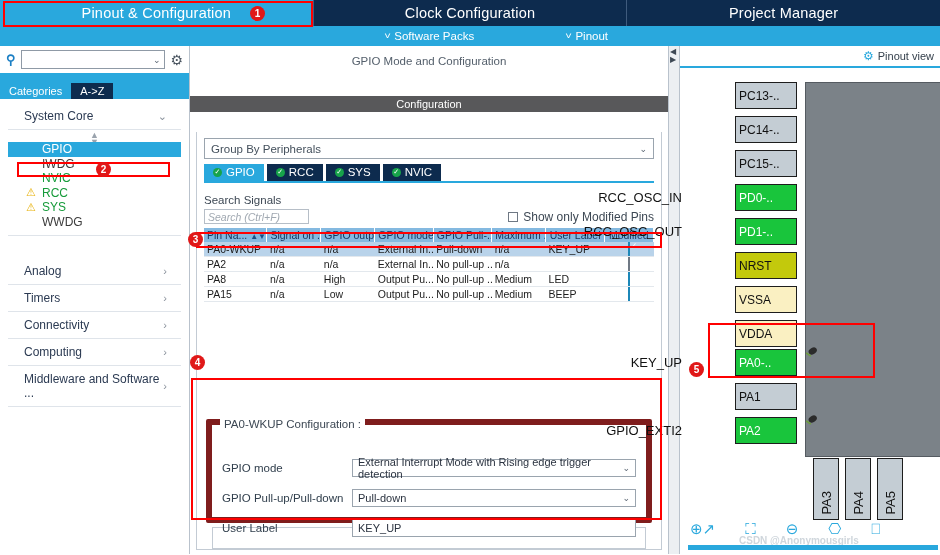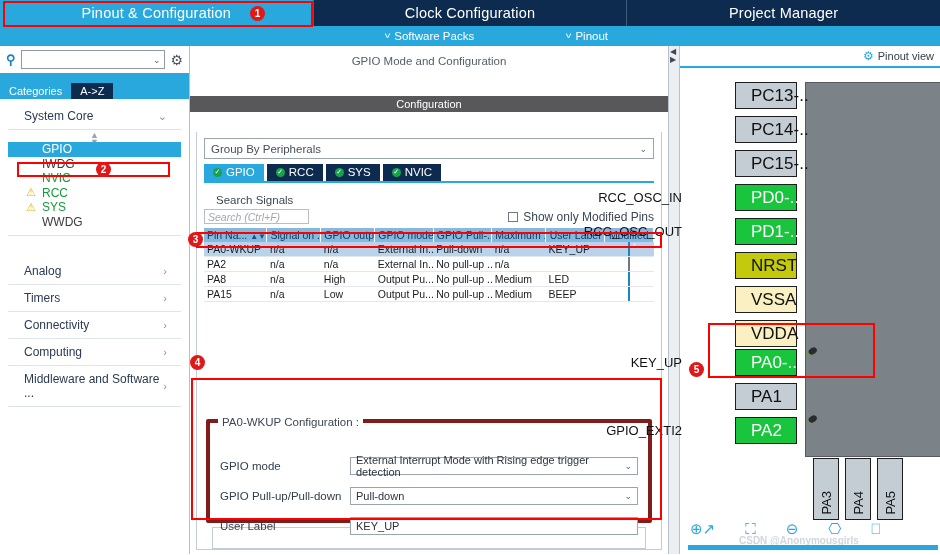--- a/index.html
+++ b/index.html
@@ -70,21 +70,21 @@
     padding:0 6px; font-size:11.5px; color:#44505c; justify-content:space-between;
   }
   .periph-tabs { display:flex; margin-top:5px; border-bottom:2px solid #29a8dd; }
   .ptab {
     display:flex; align-items:center; gap:4px; padding:2px 9px 3px;
     background:#0d2b4e; color:#fff; font-size:11.5px; margin-right:3px;
   }
   .ptab.on { background:#29a8dd; }
   .dot { width:9px; height:9px; border-radius:50%; background:#17a34a; color:#fff; font-size:7px; display:flex; align-items:center; justify-content:center; }
 
-  .srch-lbl { font-size:11.5px; color:#3d4854; margin:11px 12px 3px; }
+  .srch-lbl { font-size:11.5px; color:#3d4854; margin:11px 0 3px; }
   .srch-row { display:flex; align-items:center; justify-content:space-between; }
   .srch-in { width:105px; height:15px; border:1px solid #b6bec7; background:#fff; color:#a0a8b1; font-size:10.5px; font-style:italic; padding:0 3px; display:flex; align-items:center; }
   .chk-row { display:flex; align-items:center; gap:5px; font-size:12px; color:#3d4854; }
   .box { width:10px; height:10px; border:1px solid #6f7884; background:#fff; }
   .box.ck { background:#29a8dd; border-color:#1c87b8; position:relative; }
   .box.ck:after { content:"✓"; position:absolute; left:1px; top:-2px; color:#fff; font-size:9px; }
 
   
   table.pins { width:100%; border-collapse:collapse; margin-top:4px; table-layout:fixed; }
   table.pins th {
@@ -94,21 +94,21 @@
   }
   table.pins td {
     font-size:10.5px; padding:1px 3px; height:14px; color:#1c1c1c;
     border-bottom:1px solid #e3e8ed; white-space:nowrap; overflow:hidden;
   }
   tr.sel td { background:#b9d3ea; }
   td.ctr { text-align:center; }
   .sortarrow { color:#1a4f86; font-size:8px; }
 
   
-  .cfgbox { margin:6px 2px 0; border:4px solid #7f1d1d; border-radius:2px; position:relative; padding:34px 10px 10px; height:104px; }
+  .cfgbox { margin:6px 2px 0; border:6px solid #7f1d1d; border-radius:2px; position:relative; padding:34px 10px 10px; height:104px; }
   .cfgbox-title { position:absolute; top:-7px; left:8px; background:#fff; padding:0 4px; font-size:11.5px; color:#3d4854; }
   .frow { display:flex; align-items:center; margin-bottom:12px; }
   .flab { width:130px; font-size:11.5px; color:#32404e; }
   .fctl {
     flex:1; height:18px; border:1px solid #9aa4ae; background:#fff;
     display:flex; align-items:center; justify-content:space-between;
     padding:0 5px; font-size:11px; color:#2b3340;
   }
   .blankbar { margin:4px 8px 0; height:22px; border:1px solid #c3cbd4; background:#fff; }
 
@@ -117,21 +117,21 @@
   .sp-arrows { position:absolute; top:2px; left:1px; color:#3d4854; font-size:8px; line-height:8px; }
 
   
   .pinout { flex:1; background:#fff; position:relative; }
   .pv-row { height:22px; display:flex; align-items:center; justify-content:flex-end; padding-right:6px; gap:4px;
             font-size:11px; color:#35404c; border-bottom:2px solid #29a8dd; }
   .pv-gear { color:#29a8dd; font-size:12px; }
 
   .chip-body { position:absolute; left:125px; top:36px; width:145px; height:375px; background:#7b8288; border:1px solid #555b61; }
   .pin { position:absolute; left:55px; width:62px; height:27px; border:1px solid #1d1d1d;
-         display:flex; align-items:center; padding-left:15px; font-size:17px; }
+         display:flex; align-items:center; padding-left:3px; font-size:12px; }
   .pin.grey  { background:#c4cdd4; color:#111; }
   .pin.green { background:#19c53c; color:#fff; }
   .pin.olive { background:#c3c90c; color:#111; }
   .pin.cream { background:#faf0c2; color:#111; }
   .pinlabel { position:absolute; right:0; width:125px; text-align:right; padding-right:8px; font-size:13px; color:#111; height:27px; display:flex; align-items:center; justify-content:flex-end; }
   .bpin { position:absolute; width:26px; height:62px; background:#c4cdd4; border:1px solid #1d1d1d;
           display:flex; align-items:flex-end; justify-content:center; padding-bottom:4px; }
   .bpin span { writing-mode:vertical-rl; transform:rotate(180deg); font-size:13px; color:#111; }
   .tack { position:absolute; width:15px; height:15px; }
 

